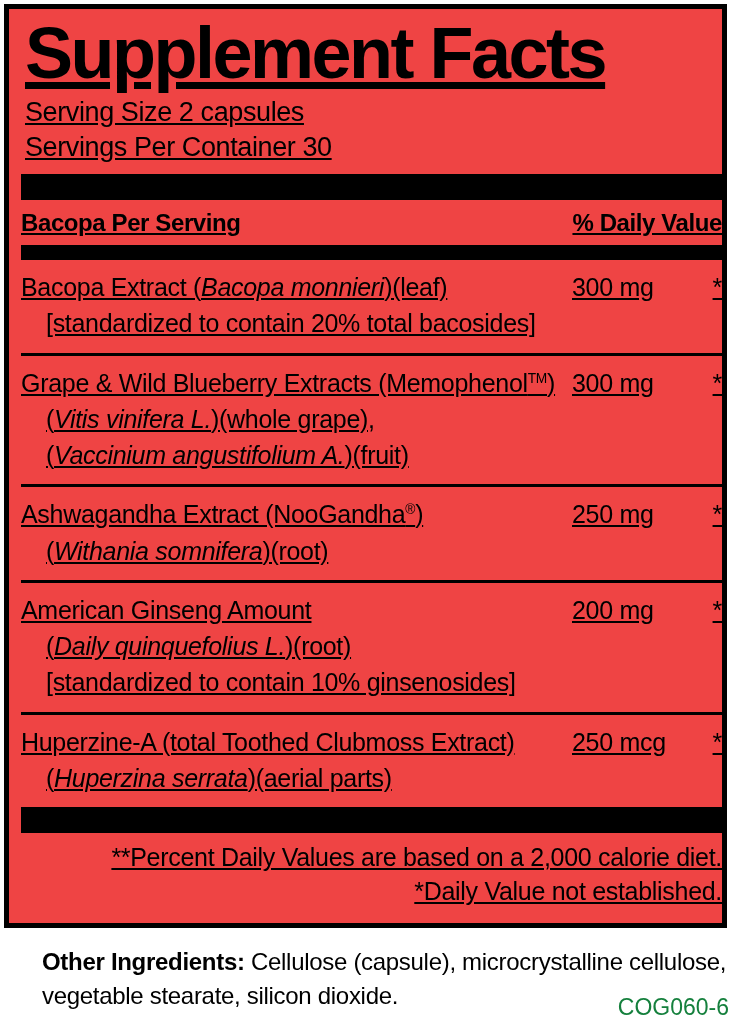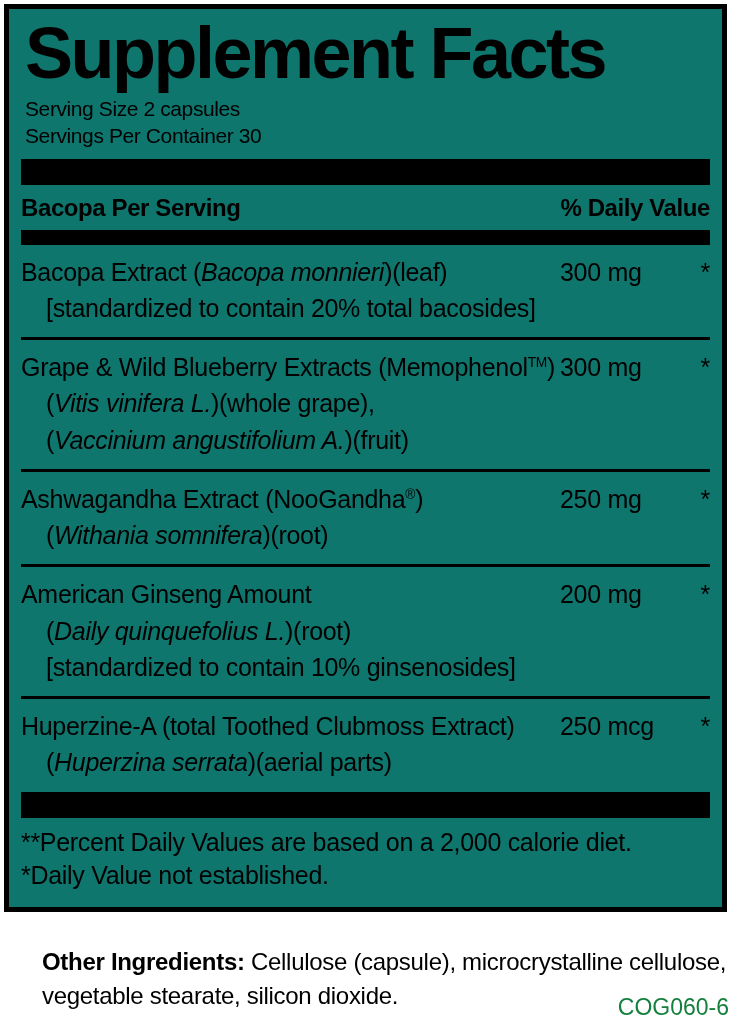--- a/index.html
+++ b/index.html
@@ -8,33 +8,34 @@
     width: 732px; height: 1024px;
     position: relative;
     font-family: "Liberation Sans", sans-serif;
     color: #000;
     overflow: hidden;
   }
   .facts-box {
     position: absolute;
     left: 4px; top: 4px; right: 5px;
     border: 5px solid #000;
-    background: #0f766e;
-    padding: 6px 12px 10px 12px;
+    background: #ef4444;
+    padding: 6px 0 10px 12px;
+    text-decoration: underline;
   }
   .title {
     font-size: 72px;
     font-weight: bold;
     letter-spacing: -2.5px;
     line-height: 1.0;
     padding: 2px 0 6px 4px;
     white-space: nowrap;
   }
   .serving-line {
-    font-size: 21px;
+    font-size: 27px;
     letter-spacing: -0.4px;
     line-height: 1.3;
     padding-left: 4px;
   }
   .bar { background: #000; width: 100%; }
   .bar.thick { height: 26px; }
   .bar.medium { height: 15px; }
   .bar.top { margin-top: 9px; }
   .col-header-row {
     display: flex;
@@ -69,20 +70,21 @@
   .row sup, .colname sup {
     font-size: 55%;
     vertical-align: super;
     line-height: 0;
   }
   .footnotes {
     font-size: 25px;
     letter-spacing: -0.3px;
     line-height: 1.35;
     padding: 8px 0 4px 0;
+    text-align: right;
   }
   .other-ing {
     position: absolute;
     left: 3px; right: 4px;
     top: 945px;
     font-size: 24px;
     letter-spacing: -0.3px;
     line-height: 1.4;
     margin-left: 39px;
   }

